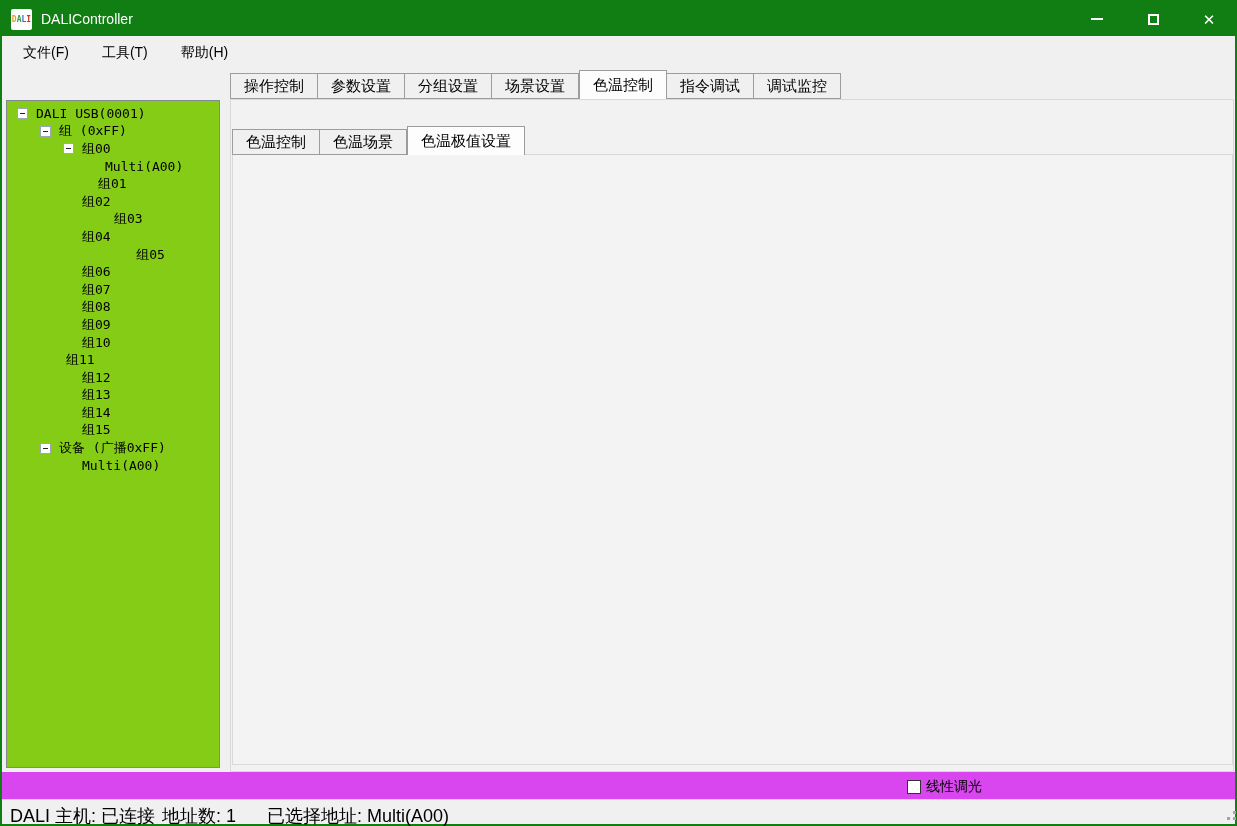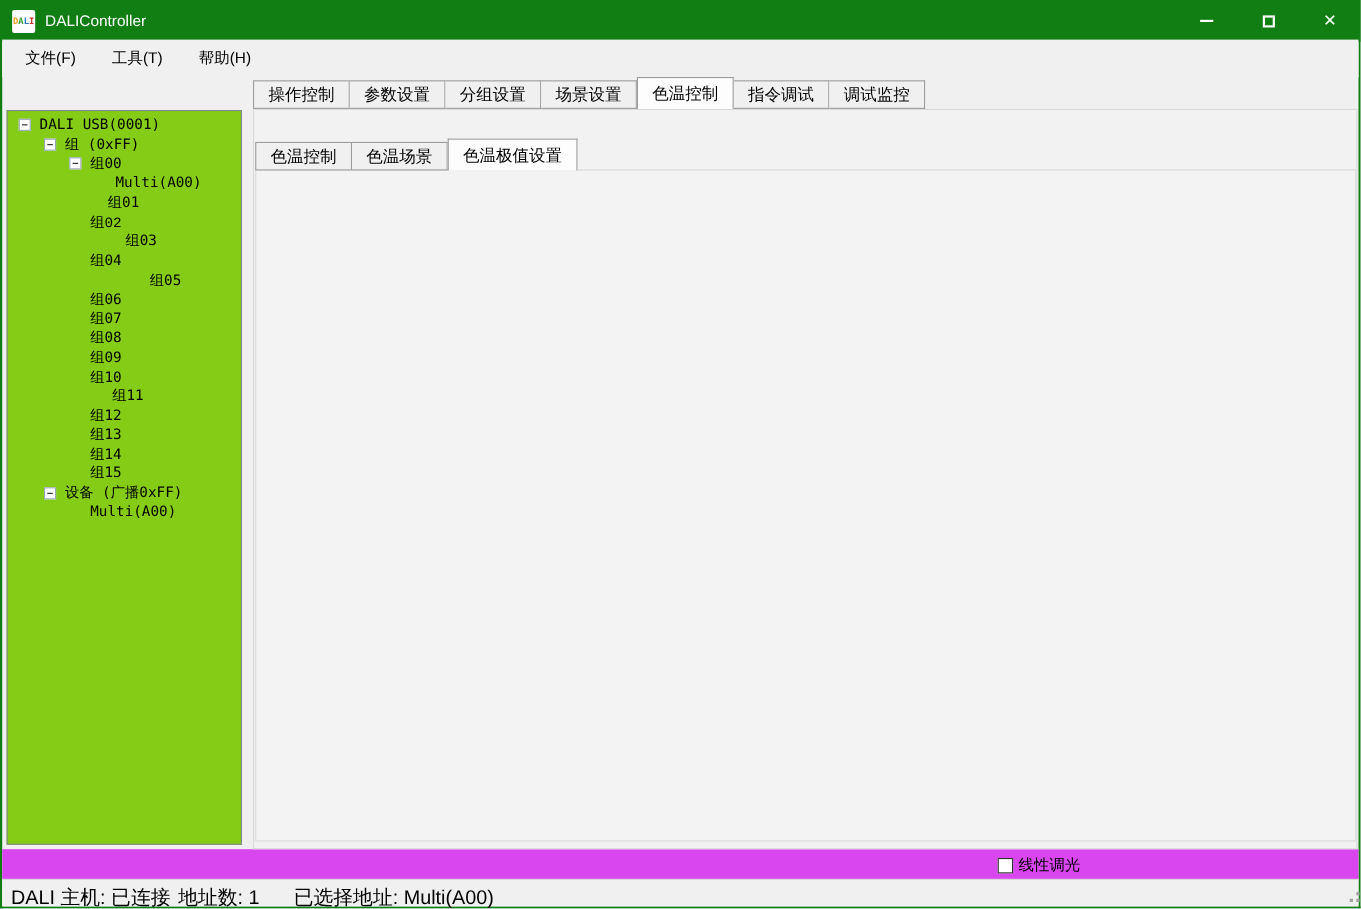--- a/index.html
+++ b/index.html
@@ -100,30 +100,30 @@
       <div class="menu-item">帮助(H)</div>
     </div>
 
   <div class="tree-panel">
     <div>
         <div class="tree-row" style="padding-left: 10px;"><span class="expander"></span><span>DALI USB(0001)</span></div>
         <div class="tree-row" style="padding-left: 33px;"><span class="expander"></span><span>组 (0xFF)</span></div>
         <div class="tree-row" style="padding-left: 56px;"><span class="expander"></span><span>组00</span></div>
         <div class="tree-row" style="padding-left: 79px;"><span class="tree-spacer"></span><span>Multi(A00)</span></div>
         <div class="tree-row" style="padding-left: 56px; margin-left: 16px;"><span class="tree-spacer"></span><span>组01</span></div>
-        <div class="tree-row" style="padding-left: 56px; font-family: Liberation Mono, monospace;"><span class="tree-spacer"></span><span>组02</span></div>
+        <div class="tree-row" style="padding-left: 56px;"><span class="tree-spacer"></span><span>组02</span></div>
         <div class="tree-row" style="padding-left: 88px;"><span class="tree-spacer"></span><span>组03</span></div>
         <div class="tree-row" style="padding-left: 56px;"><span class="tree-spacer"></span><span>组04</span></div>
         <div class="tree-row" style="padding-left: 56px; justify-content: center;"><span class="tree-spacer"></span><span>组05</span></div>
         <div class="tree-row" style="padding-left: 56px;"><span class="tree-spacer"></span><span>组06</span></div>
         <div class="tree-row" style="padding-left: 56px;"><span class="tree-spacer"></span><span>组07</span></div>
         <div class="tree-row" style="padding-left: 56px;"><span class="tree-spacer"></span><span>组08</span></div>
         <div class="tree-row" style="padding-left: 56px;"><span class="tree-spacer"></span><span>组09</span></div>
         <div class="tree-row" style="padding-left: 56px;"><span class="tree-spacer"></span><span>组10</span></div>
-        <div class="tree-row" style="padding-left: 76px;"><span class="tree-spacer"></span><span>组11</span></div>
+        <div class="tree-row" style="padding-left: 40px;"><span class="tree-spacer"></span><span>组11</span></div>
         <div class="tree-row" style="padding-left: 56px;"><span class="tree-spacer"></span><span>组12</span></div>
         <div class="tree-row" style="padding-left: 56px;"><span class="tree-spacer"></span><span>组13</span></div>
         <div class="tree-row" style="padding-left: 56px;"><span class="tree-spacer"></span><span>组14</span></div>
         <div class="tree-row" style="padding-left: 56px;"><span class="tree-spacer"></span><span>组15</span></div>
         <div class="tree-row" style="padding-left: 33px;"><span class="expander"></span><span>设备 (广播0xFF)</span></div>
         <div class="tree-row" style="padding-left: 56px;"><span class="tree-spacer"></span><span>Multi(A00)</span></div>
       </div>
   </div>
 
   <div class="main-page"></div>

